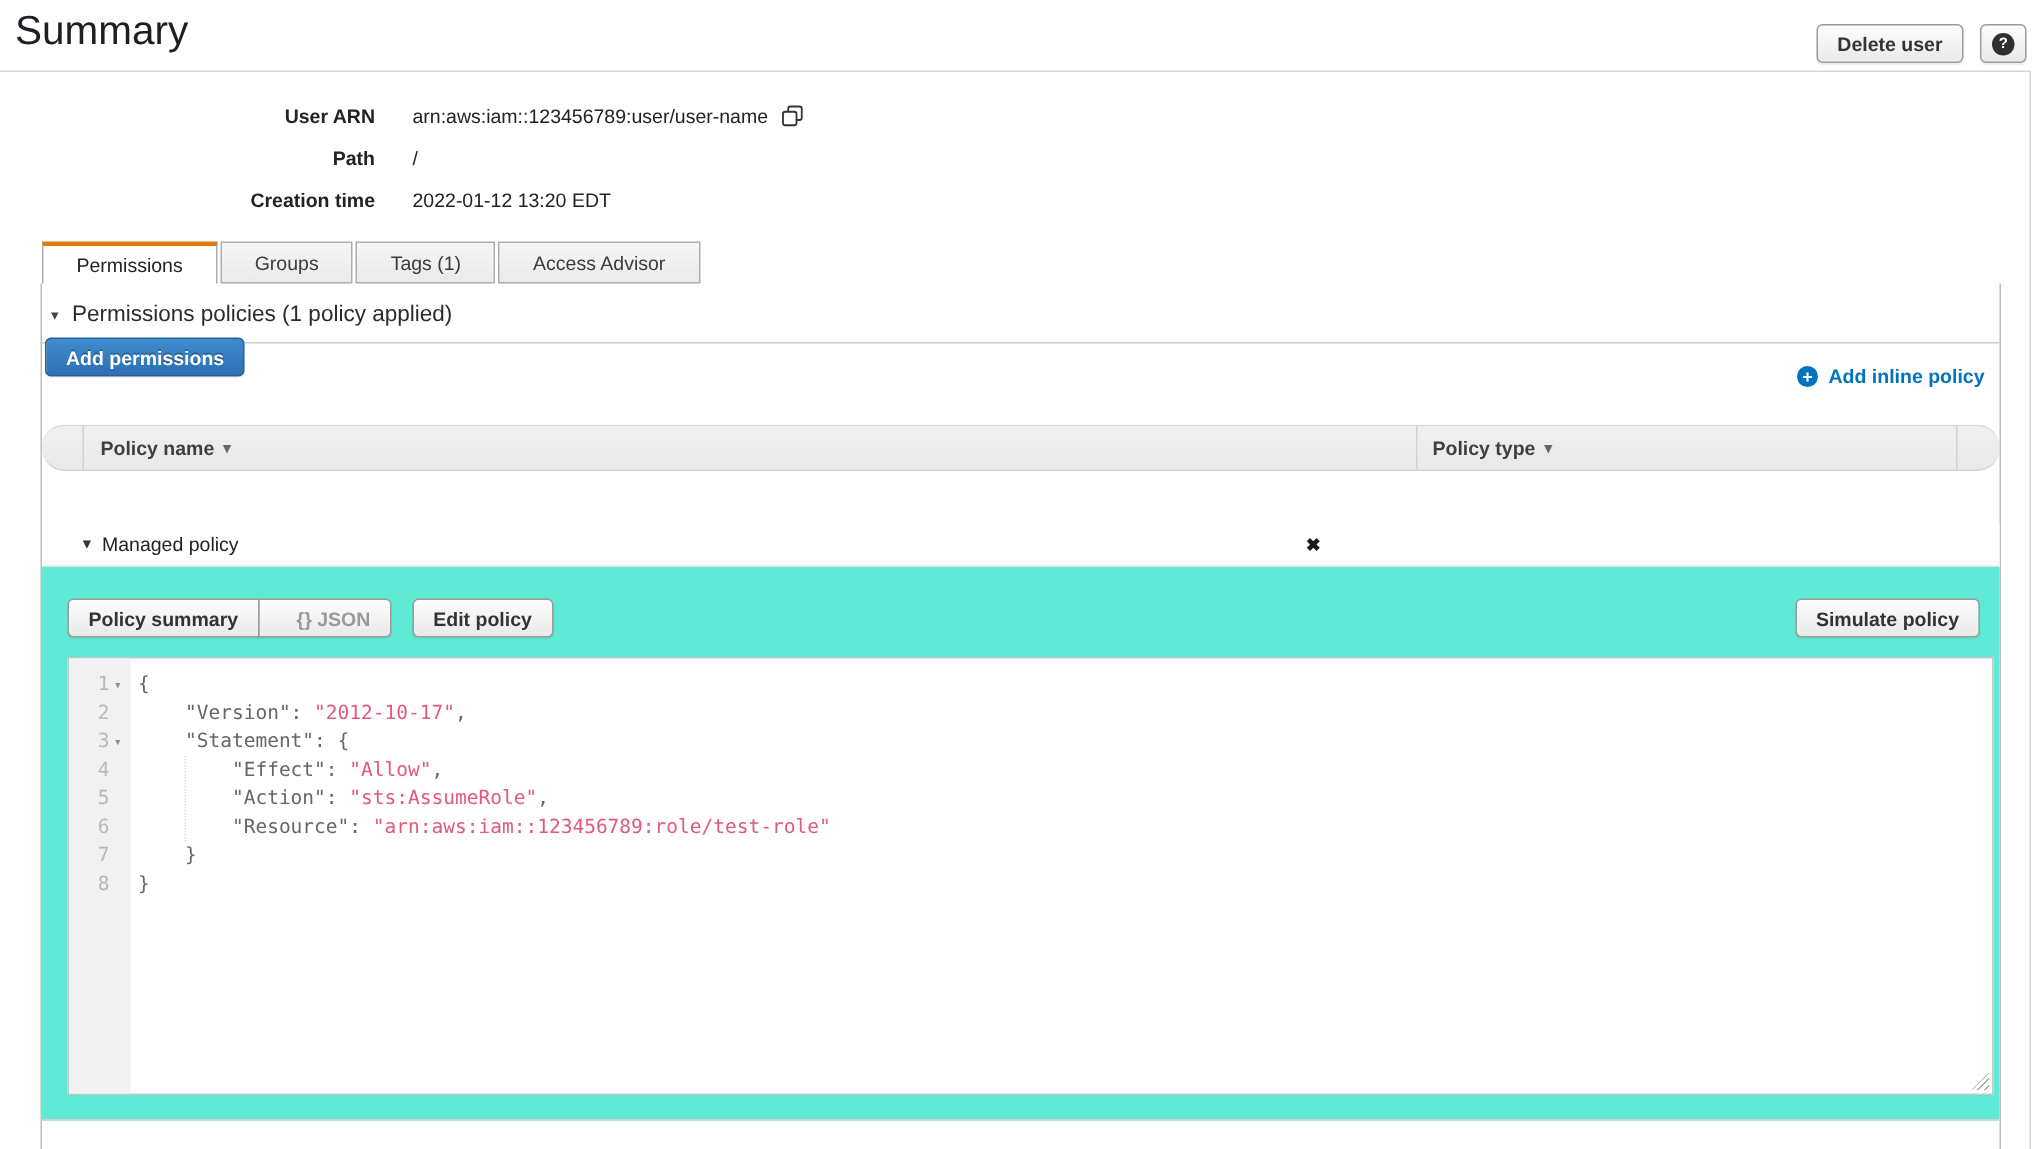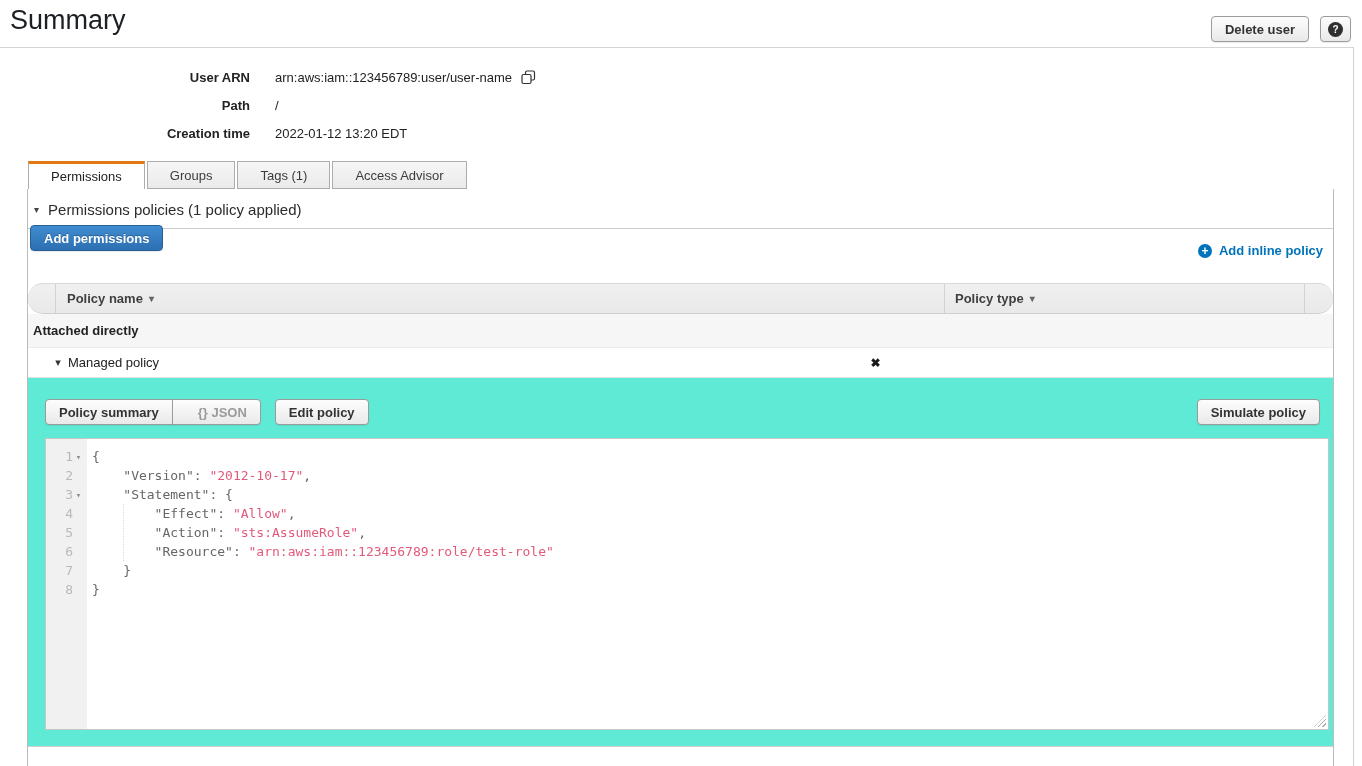--- a/index.html
+++ b/index.html
@@ -238,23 +238,20 @@
       <span>Policy name</span>
       <span class="sort-caret">▾</span>
     </div>
     <div class="th th-type">
       <span>Policy type</span>
       <span class="sort-caret">▾</span>
     </div>
     <div class="th th-x"></div>
   </div>
 
-  <div id="t-group">
-    <span>Attached directly</span>
-  </div>
 
   <div id="t-row">
     <div class="cell-expand">
       <span class="caret">▾</span>
     </div>
     <div class="cell-type">Managed policy</div>
     <div class="cell-x">
       <span class="remove-x">✖</span>
     </div>
   </div>

